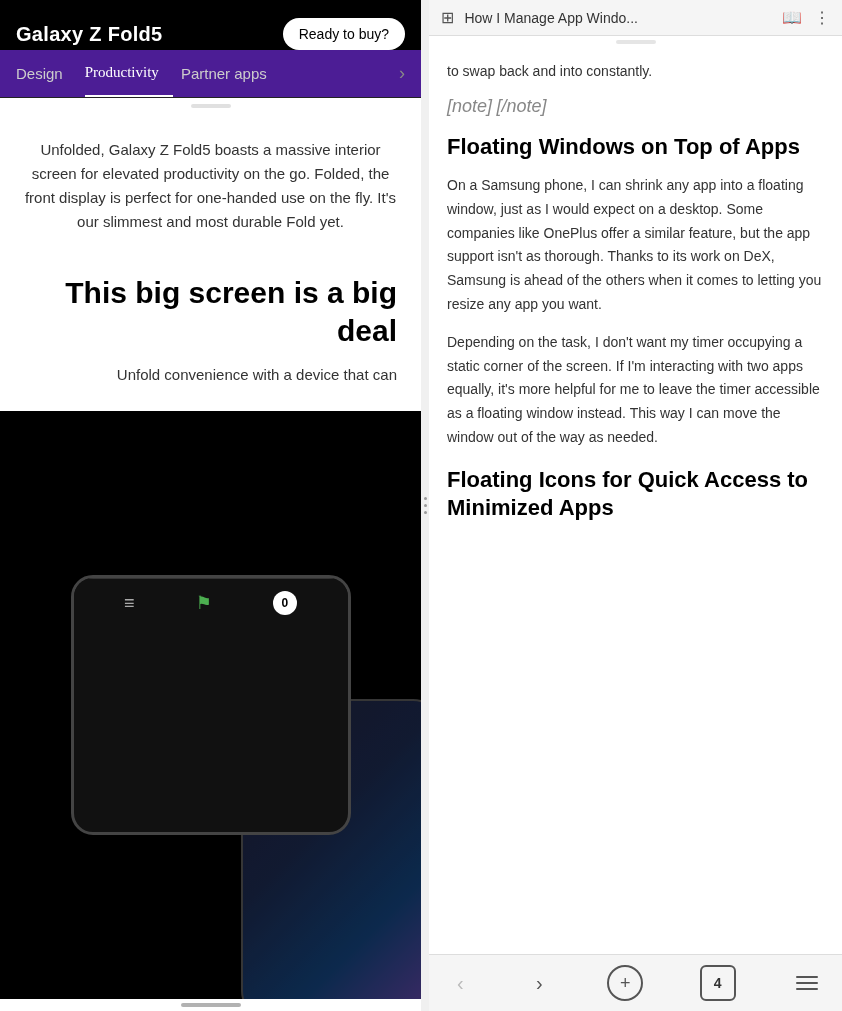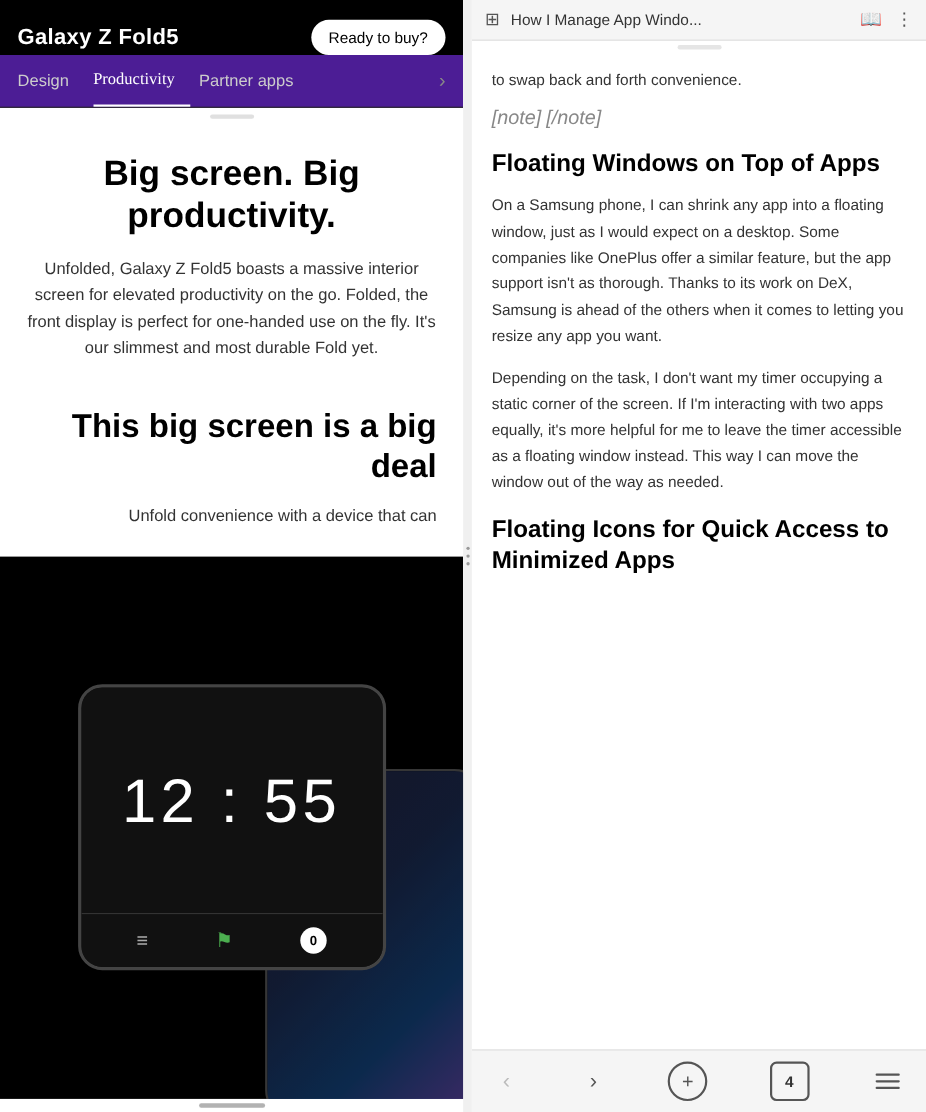--- a/index.html
+++ b/index.html
@@ -424,37 +424,33 @@
     <a href="#">Design</a>
     <a href="#" class="active">Productivity</a>
     <a href="#">Partner apps</a>
     <span class="nav-arrow">›</span>
   </div>
 
   <div class="scroll-indicator-top"></div>
 
   <div class="left-content">
     <div class="hero-section">
-      <h1 class="hero-heading">Big screen. Big productivity.</h1>
       <p class="hero-desc">Unfolded, Galaxy Z Fold5 boasts a massive interior screen for elevated productivity on the go. Folded, the front display is perfect for one-handed use on the fly. It's our slimmest and most durable Fold yet.</p>
     </div>
 
     <div class="second-section">
       <h2 class="second-heading">This big screen is a big deal</h2>
       <p class="second-desc">Unfold convenience with a device that can</p>
     </div>
 
     <div class="dark-section">
 
       <div class="galaxy-device"></div>
 
       <div class="phone-mockup">
-        <div class="phone-screen">
-          <span class="clock-display">12 : 55</span>
-        </div>
         <div class="phone-nav-bar">
           <span class="phone-nav-icon">≡</span>
           <span class="phone-nav-icon active">⚑</span>
           <div class="phone-nav-badge">0</div>
         </div>
       </div>
     </div>
   </div>
 
   <div class="scroll-indicator-bottom"></div>
@@ -474,21 +470,21 @@
     <div class="browser-actions">
       <span class="browser-action-icon">📖</span>
       <span class="browser-action-icon">⋮</span>
     </div>
   </div>
 
   <div class="right-scroll-top"></div>
 
   <div class="article-content">
 
-    <p class="article-intro">to swap back and forth convenience.</p>
+    <p class="article-intro">to swap back and into constantly.</p>
 
     <div class="note-block">
       <span class="note-tag">[note]</span>
       <span class="note-tag">[/note]</span>
     </div>
 
     <h2 class="article-h2">Floating Windows on Top of Apps</h2>
     <p class="article-para">On a Samsung phone, I can shrink any app into a floating window, just as I would expect on a desktop. Some companies like OnePlus offer a similar feature, but the app support isn't as thorough. Thanks to its work on DeX, Samsung is ahead of the others when it comes to letting you resize any app you want.</p>
     <p class="article-para">Depending on the task, I don't want my timer occupying a static corner of the screen. If I'm interacting with two apps equally, it's more helpful for me to leave the timer accessible as a floating window instead. This way I can move the window out of the way as needed.</p>
 

